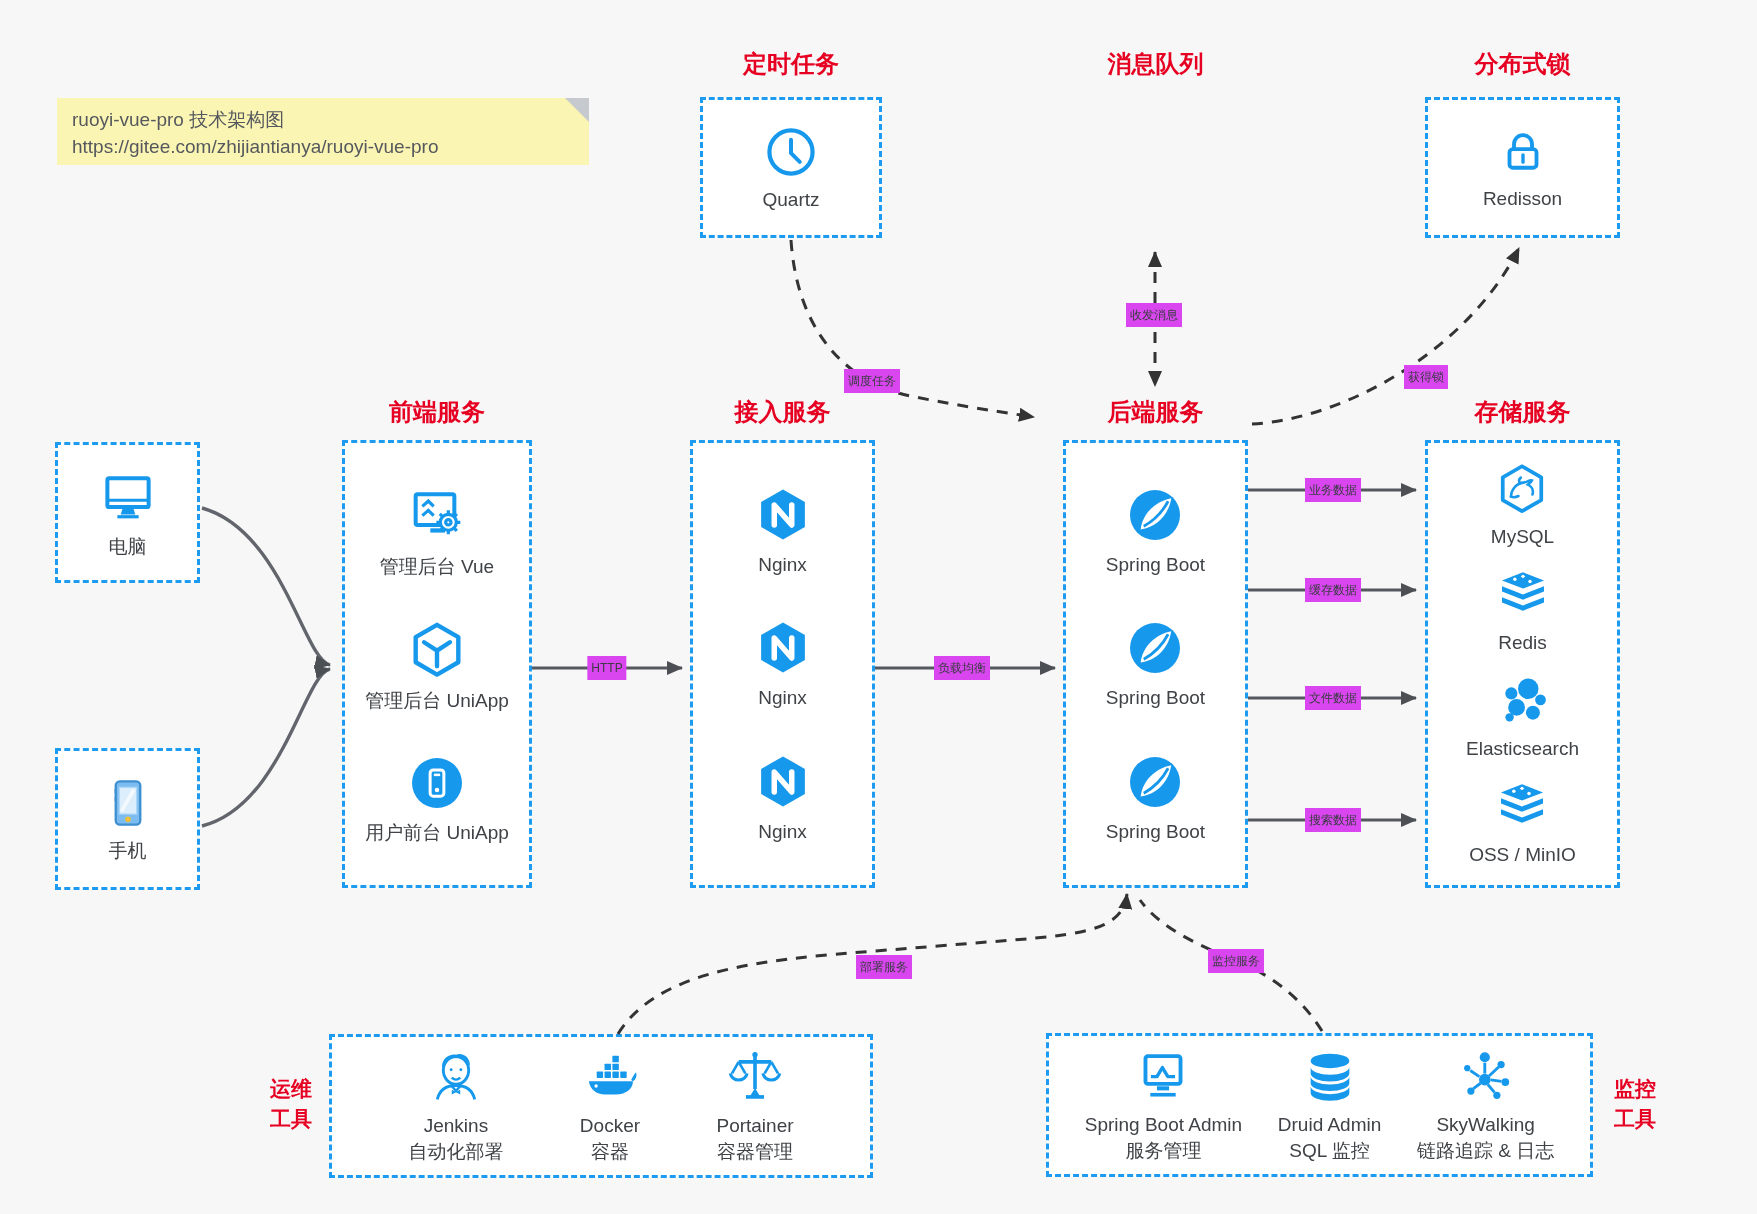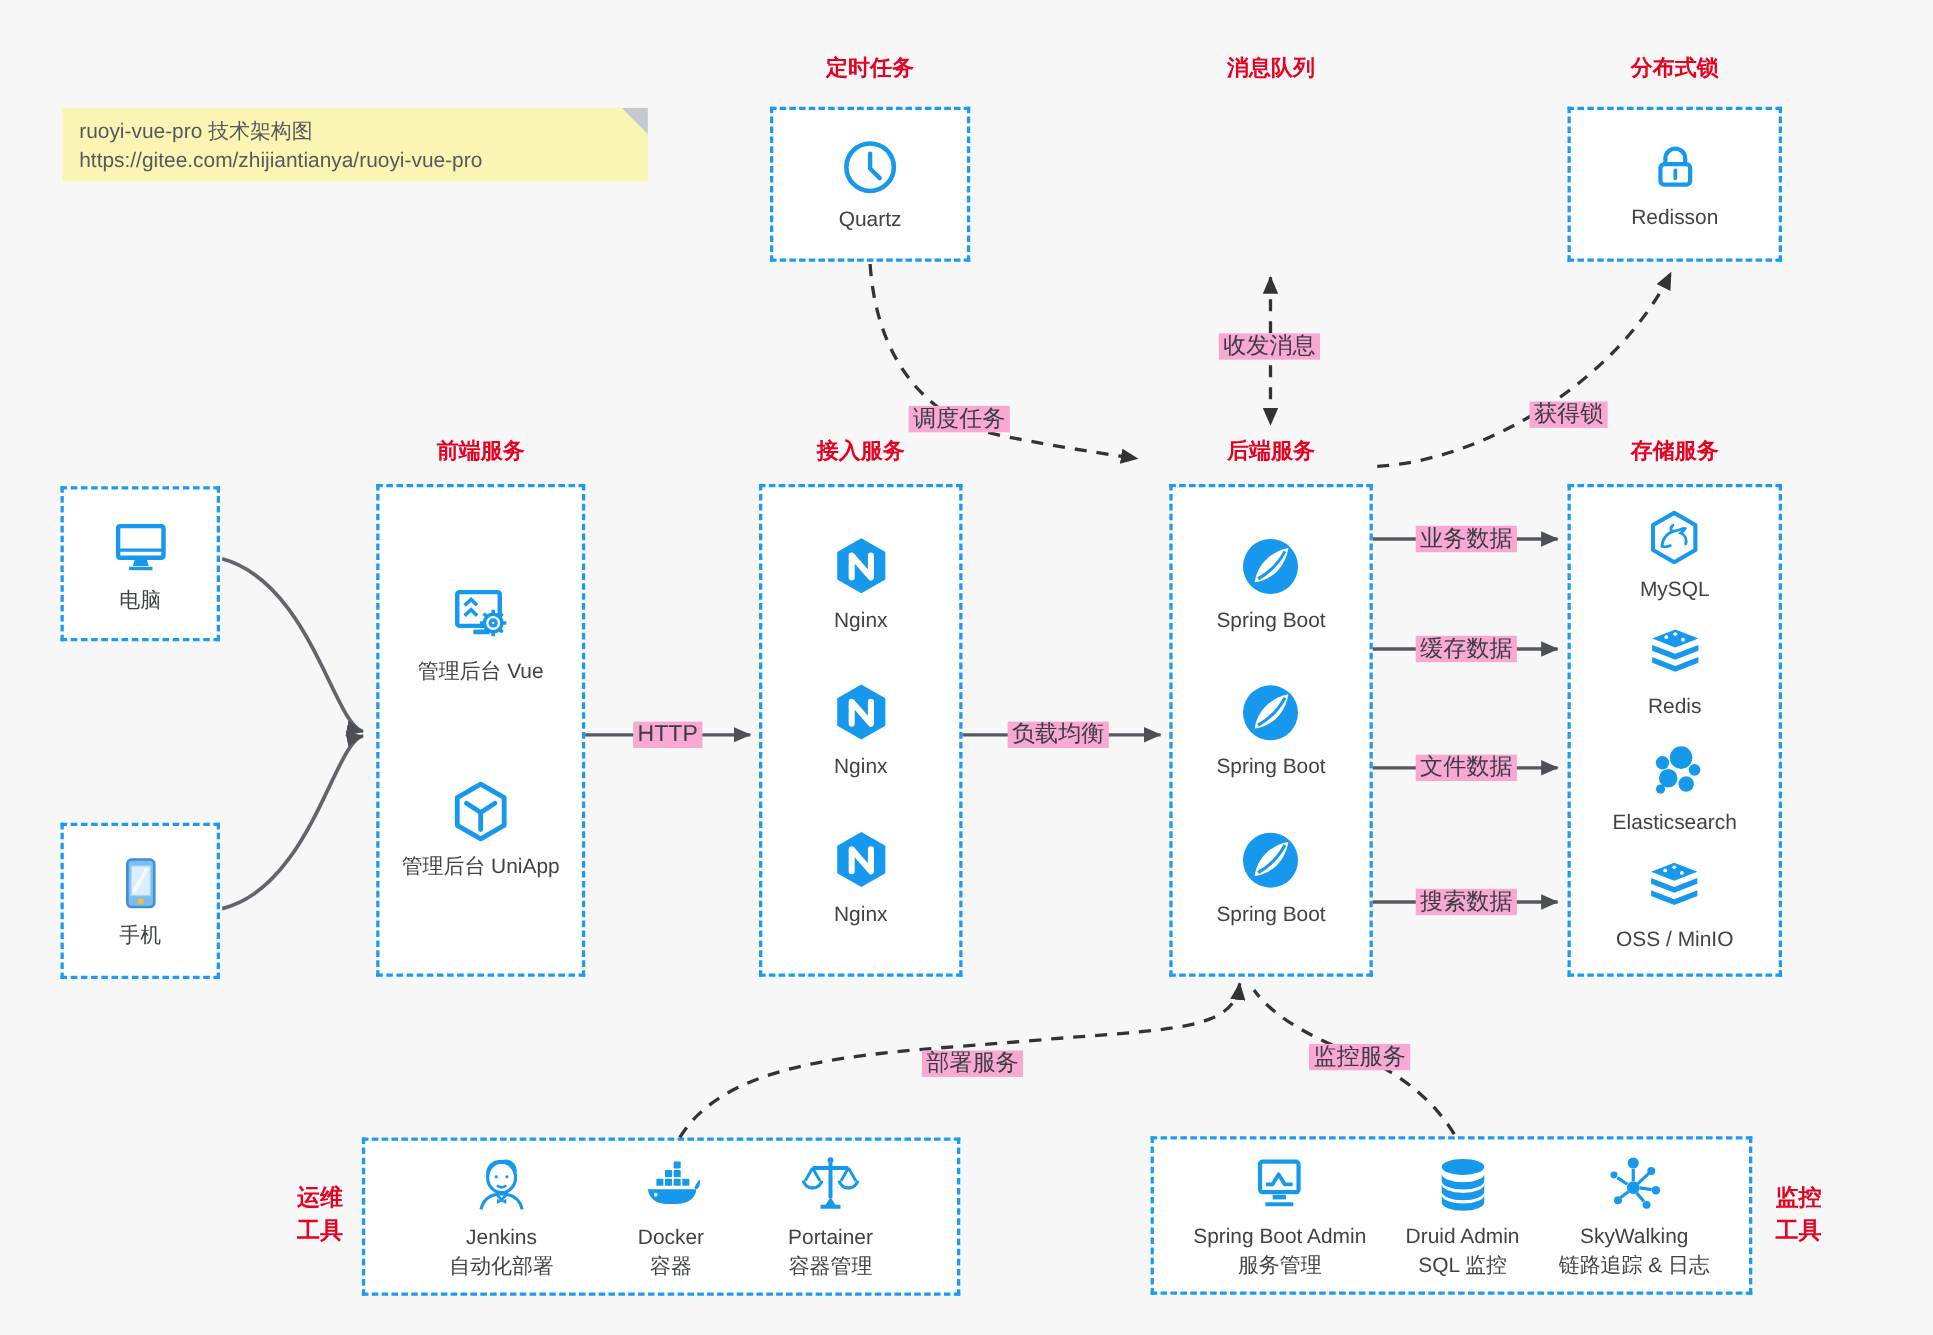--- a/index.html
+++ b/index.html
@@ -3,34 +3,34 @@
 <meta charset="utf-8">
 <style>
   html,body{margin:0;padding:0;background:#f7f7f8;}
   body{font-family:"Liberation Sans","DejaVu Sans",sans-serif;}
   #canvas{position:relative;width:1757px;height:1214px;background:#f7f7f8;overflow:hidden;}
 
   .note{position:absolute;left:57px;top:98px;width:532px;height:67px;background:#fbf5b4;
         box-sizing:border-box;padding:8px 0 0 15px;color:#55595e;font-size:19px;line-height:27px;}
   .note .fold{position:absolute;top:0;right:0;}
 
-  .gtitle{position:absolute;color:#e60021;font-weight:700;font-size:20px;text-align:center;white-space:nowrap;}
+  .gtitle{position:absolute;color:#e60021;font-weight:700;font-size:24px;text-align:center;white-space:nowrap;}
 
   .box{position:absolute;border:3px dashed #1d9bf0;background:#ffffff;box-sizing:border-box;}
   .vbox{display:flex;flex-direction:column;justify-content:space-evenly;align-items:center;}
   .hbox{display:flex;flex-direction:row;justify-content:space-evenly;align-items:center;}
 
   .node{display:flex;flex-direction:column;align-items:center;}
   .node .lbl{font-size:19px;color:#3f4246;margin-top:7px;white-space:nowrap;text-align:center;line-height:25px;}
   .node .lbl2{font-size:19px;color:#3f4246;margin-top:1px;white-space:nowrap;text-align:center;line-height:25px;}
 
   .sidelabel{position:absolute;width:70px;color:#e60021;font-weight:700;font-size:21px;line-height:30px;text-align:center;}
 
   .overlay{position:absolute;left:0;top:0;z-index:5;pointer-events:none;}
-  .elabel{position:absolute;transform:translate(-50%,-50%);background:#f9a8d4;font-size:21px;color:#393c40;
+  .elabel{position:absolute;transform:translate(-50%,-50%);background:#d946ef;font-size:12px;color:#393c40;
           padding:1px 4px;white-space:nowrap;z-index:6;line-height:22px;}
   .ic{display:block;}
   .hidden-defs{position:absolute;width:0;height:0;overflow:hidden;}
 </style>
 </head>
 <body>
 
 <svg class="hidden-defs" aria-hidden="true">
   <defs>
     <symbol id="sym-clock" viewBox="0 0 48 48">
@@ -249,20 +249,26 @@
       <svg class="ic" width="64" height="64">
           <use href="#sym-adminvue"></use>
         </svg>
       <div class="lbl">管理后台 Vue</div>
     </div>
     <div class="node">
       <svg class="ic" width="62" height="62">
           <use href="#sym-unihex"></use>
         </svg>
       <div class="lbl">管理后台 UniApp</div>
+    </div>
+    <div class="node">
+      <svg class="ic" width="60" height="60">
+          <use href="#sym-unicircle"></use>
+        </svg>
+      <div class="lbl">用户前台 UniApp</div>
     </div>
   </div>
 
   <div class="box vbox" style="left:690px;top:440px;width:185px;height:448px;">
     <div class="node">
       <svg class="ic" width="60" height="60">
           <use href="#sym-nginx"></use>
         </svg>
       <div class="lbl">Nginx</div>
     </div>

